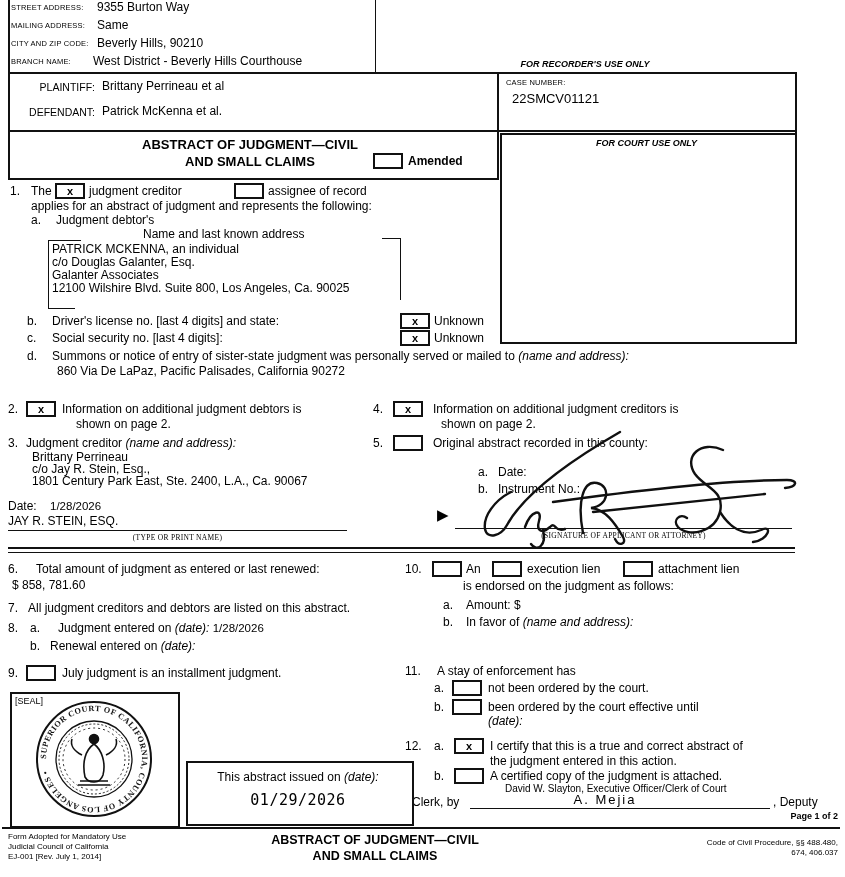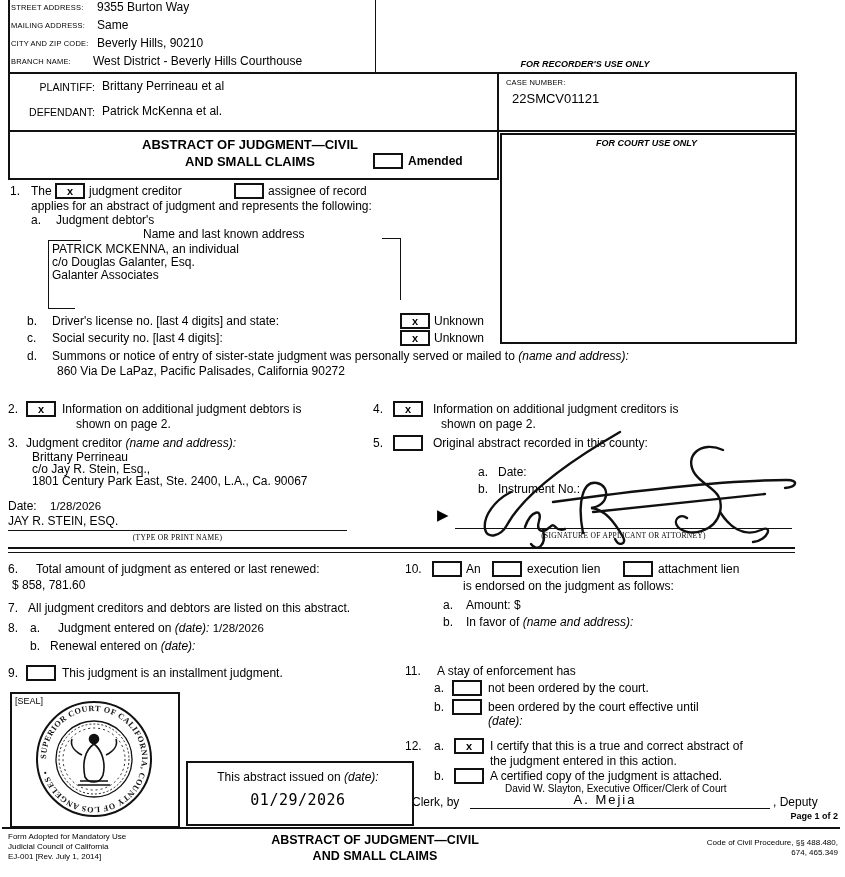--- a/index.html
+++ b/index.html
@@ -73,20 +73,21 @@
 
   <div class="hline thin" style="left:48px;top:240px;width:33px"></div>
   <div class="vline vthin" style="left:48px;top:240px;height:68px"></div>
   <div class="hline thin" style="left:48px;top:308px;width:27px"></div>
   <div class="hline thin" style="left:382px;top:238px;width:18px"></div>
   <div class="vline vthin" style="left:400px;top:238px;height:62px"></div>
 
   <div class="t" style="left:52px;top:243px">PATRICK MCKENNA, an individual</div>
   <div class="t" style="left:52px;top:256px">c/o Douglas Galanter, Esq.</div>
   <div class="t" style="left:52px;top:269px">Galanter Associates</div>
+  <div class="t" style="left:52px;top:282px">12100 Wilshire Blvd. Suite 800, Los Angeles, Ca. 90025</div>
 
   <div class="t" style="left:27px;top:315px">b.</div>
   <div class="t" style="left:52px;top:315px">Driver's license no. [last 4 digits] and state:</div>
   <div class="cb" style="left:400px;top:313px">x</div>
   <div class="t" style="left:434px;top:315px">Unknown</div>
 
   <div class="t" style="left:27px;top:332px">c.</div>
   <div class="t" style="left:52px;top:332px">Social security no. [last 4 digits]:</div>
   <div class="cb" style="left:400px;top:330px">x</div>
   <div class="t" style="left:434px;top:332px">Unknown</div>
@@ -153,21 +154,21 @@
   <div class="t" style="left:28px;top:602px">All judgment creditors and debtors are listed on this abstract.</div>
 
   <div class="t" style="left:8px;top:622px">8.</div>
   <div class="t" style="left:30px;top:622px">a.</div>
   <div class="t" style="left:58px;top:622px"><span>Judgment entered on </span><span class="it">(date):</span><span style="font-size:11.5px"> </span><span style="font-size:11.5px">1/28/2026</span></div>
   <div class="t" style="left:30px;top:640px">b.</div>
   <div class="t" style="left:50px;top:640px"><span>Renewal entered on </span><span class="it">(date):</span></div>
 
   <div class="t" style="left:8px;top:667px">9.</div>
   <div class="cb" style="left:26px;top:665px"></div>
-  <div class="t" style="left:62px;top:667px">This judgment is an installment judgment.</div>
+  <div class="t" style="left:62px;top:667px">July judgment is an installment judgment.</div>
 
   <div class="t" style="left:405px;top:563px">10.</div>
   <div class="cb" style="left:432px;top:561px"></div>
   <div class="t" style="left:466px;top:563px">An</div>
   <div class="cb" style="left:492px;top:561px"></div>
   <div class="t" style="left:527px;top:563px">execution lien</div>
   <div class="cb" style="left:623px;top:561px"></div>
   <div class="t" style="left:658px;top:563px">attachment lien</div>
   <div class="t" style="left:463px;top:580px">is endorsed on the judgment as follows:</div>
   <div class="t" style="left:443px;top:599px">a.</div>
@@ -227,15 +228,15 @@
   <div class="t center" style="left:186px;top:771px;width:224px"><span>This abstract issued on </span><span class="it">(date):</span></div>
   <div class="t mono center" style="left:186px;top:793px;width:224px;font-size:15px;letter-spacing:.5px">01/29/2026</div>
 
   <div class="hline" style="left:2px;top:827px;width:838px"></div>
   <div class="t small" style="left:8px;top:833px">Form Adopted for Mandatory Use</div>
   <div class="t small" style="left:8px;top:843px">Judicial Council of California</div>
   <div class="t small" style="left:8px;top:853px">EJ-001 [Rev. July 1, 2014]</div>
   <div class="t b center" style="left:180px;top:834px;width:390px;font-size:12.5px">ABSTRACT OF JUDGMENT—CIVIL</div>
   <div class="t b center" style="left:180px;top:850px;width:390px;font-size:12.5px">AND SMALL CLAIMS</div>
   <div class="t small right" style="left:620px;top:839px;width:218px">Code of Civil Procedure, §§ 488.480,</div>
-  <div class="t small right" style="left:620px;top:849px;width:218px">674, 465.349</div>
+  <div class="t small right" style="left:620px;top:849px;width:218px">674, 406.037</div>
 
 </div>
 
 </body></html>

